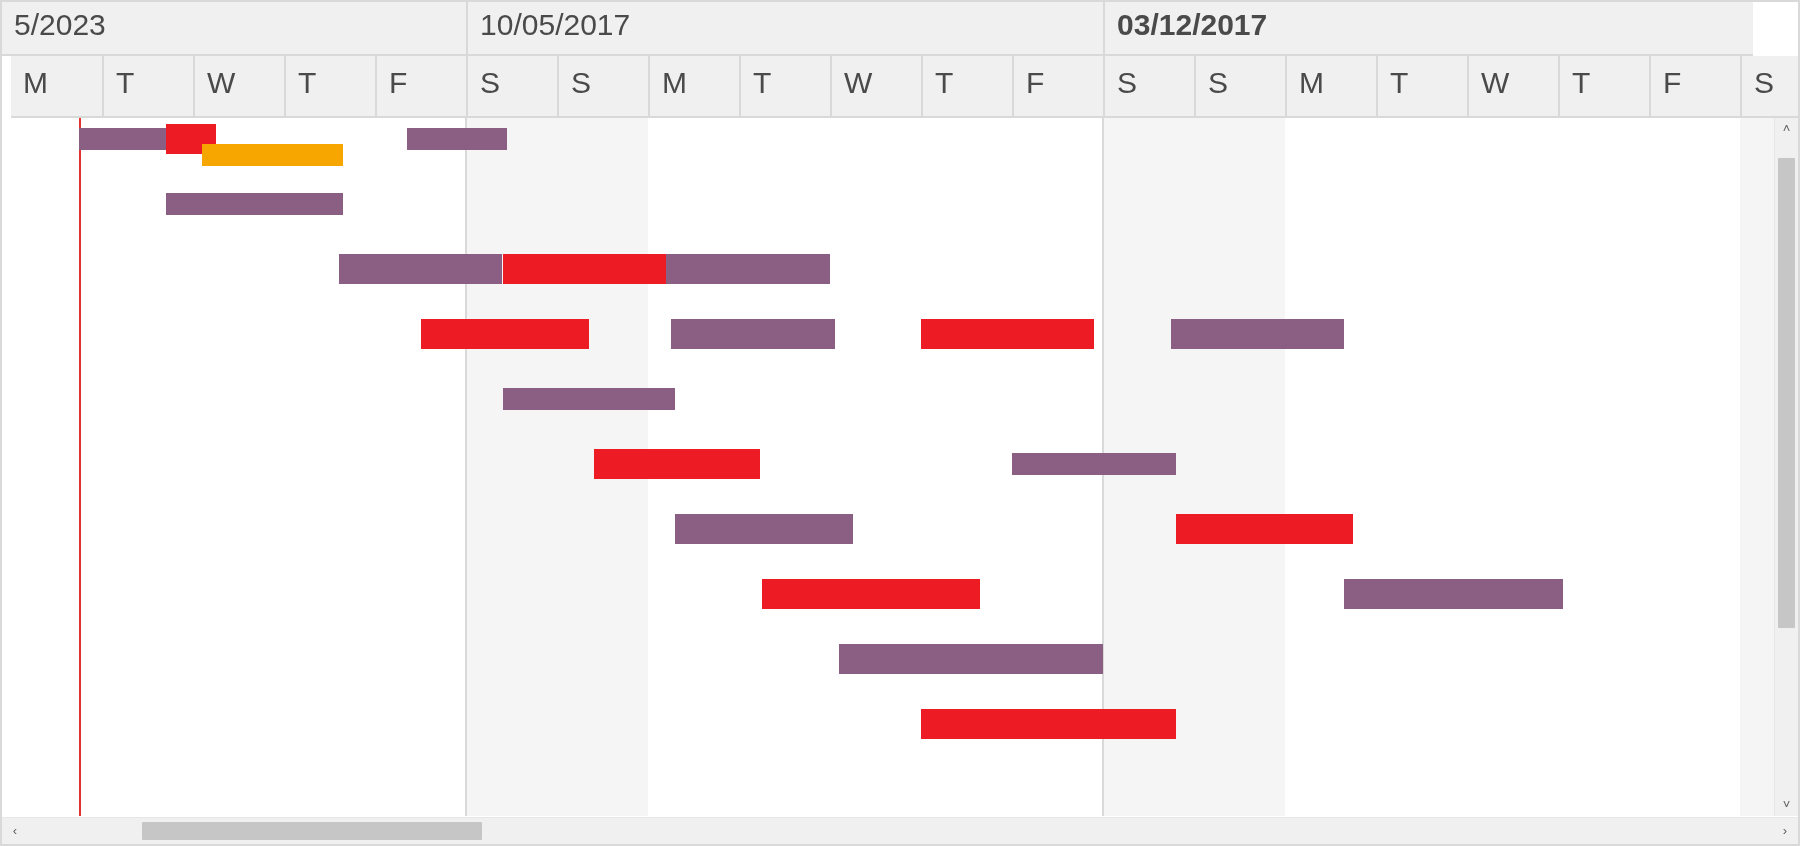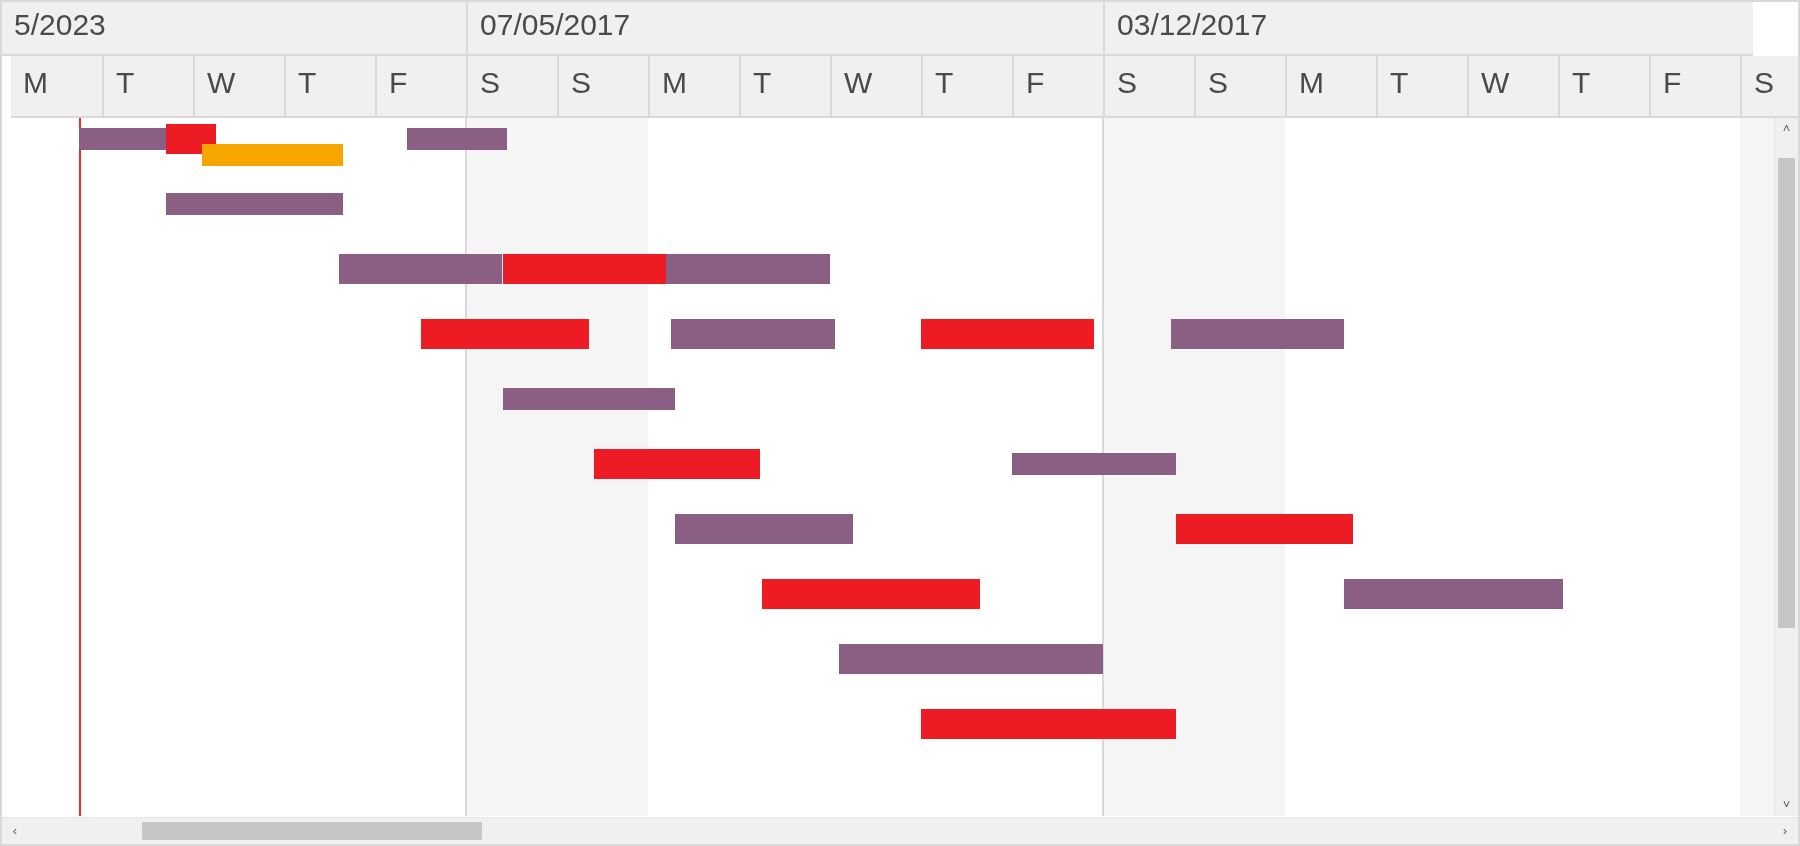--- a/index.html
+++ b/index.html
@@ -143,23 +143,23 @@
 </head>
 <body>
 
 <div class="gantt">
 
   <div id="week-headers">
       <div class="week-header" style="left: 0px; width: 464.1px;">
         <span>5/2023</span>
       </div>
       <div class="week-header" style="left: 464.1px; width: 637px;">
-        <span>07/05/2017</span>
-      </div>
-      <div class="week-header" style="left: 1101.1px; width: 650px;">
+        <span>10/05/2017</span>
+      </div>
+      <div class="week-header" style="left: 1101.1px; width: 650px; font-weight: bold;">
         <span>03/12/2017</span>
       </div>
     </div>
 
   <div id="day-headers">
       <div class="day-header first" style="left: 9.1px; width: 91px;">M</div>
       <div class="day-header" style="left: 100.1px; width: 91px;">T</div>
       <div class="day-header" style="left: 191.1px; width: 91px;">W</div>
       <div class="day-header" style="left: 282.1px; width: 91px;">T</div>
       <div class="day-header" style="left: 373.1px; width: 91px;">F</div>

